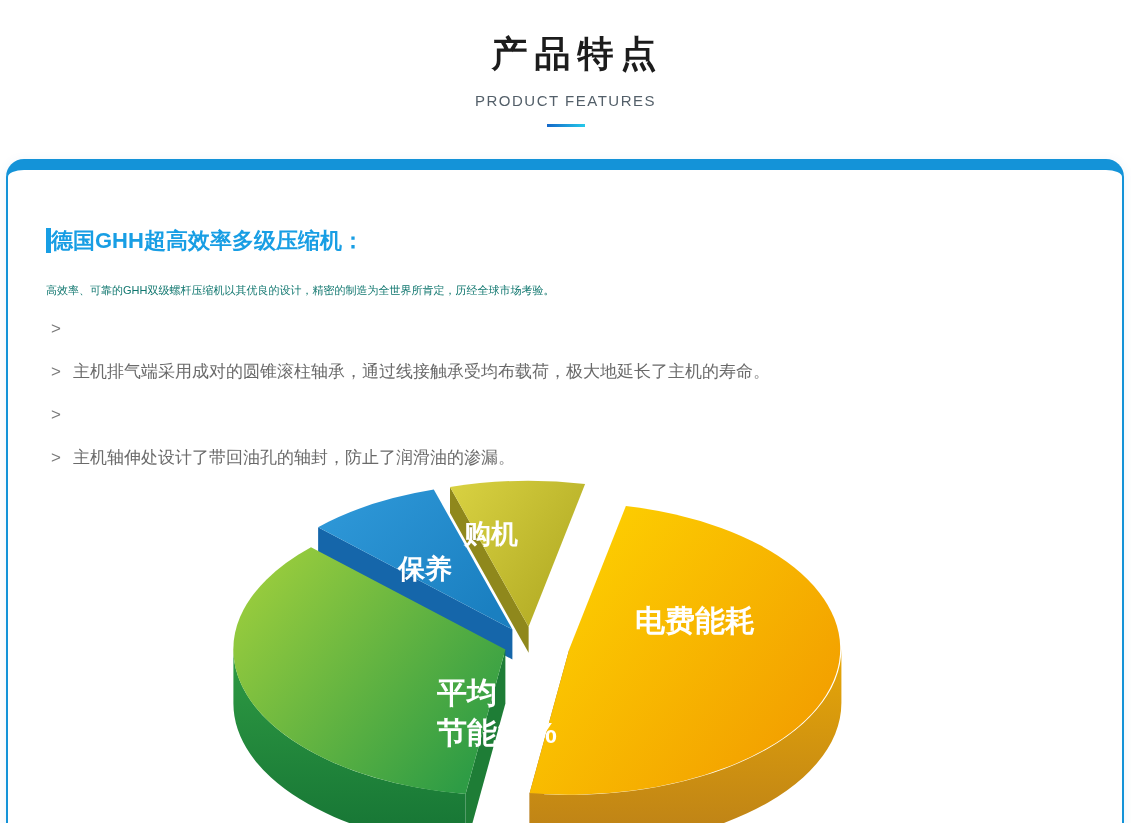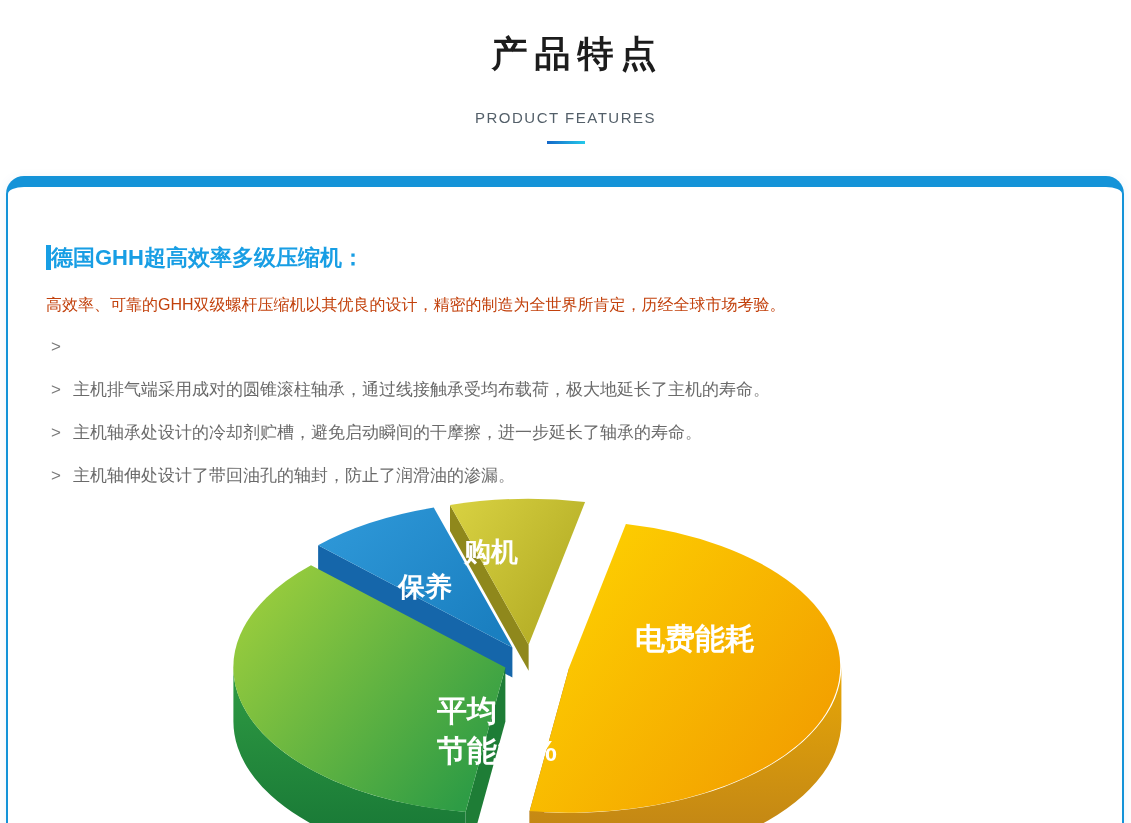--- a/index.html
+++ b/index.html
@@ -1,29 +1,29 @@
 <!DOCTYPE html>
 <html><head>
 <meta charset="utf-8">
 <style>
   * { margin:0; padding:0; box-sizing:border-box; }
   html,body { width:1131px; height:823px; background:#ffffff; overflow:hidden;
               font-family:"Liberation Sans","DejaVu Sans",sans-serif; }
   .page-header { padding-top:30px; text-align:center; }
   .page-title { font-size:36px; font-weight:700; letter-spacing:7px; color:#1c1c1c;padding-left:24px; }
-  .page-subtitle { margin-top:30px; font-size:15px; color:#535f69; letter-spacing:1.5px; }
+  .page-subtitle { margin-top:13px; font-size:15px; color:#535f69; letter-spacing:1.5px; }
   .title-divider { width:38px; height:3px; margin:15px auto 0;
                    background:linear-gradient(90deg,#1467c8,#25c9ea); }
   .feature-card { margin:32px 7px 0 6px; height:700px; background:#fff;
                   border:2px solid #1493d8; border-top:11px solid #1493d8; border-bottom:none;
                   border-radius:18px 18px 0 0; padding:58px 38px 0 38px;
                   box-shadow:0 2px 12px rgba(20,100,180,0.08); }
   .card-heading { font-size:22px; font-weight:700; color:#189ee4;
                   border-left:5px solid #189ee4; line-height:1.15; }
-  .card-intro { margin-top:24px; font-size:16px; color:#c2410c; line-height:1.35; }
+  .card-intro { margin-top:30px; font-size:11px; color:#0f766e; line-height:1.35; }
   .feature-list { list-style:none; }
   .feature-item { margin-top:20px; font-size:17px; color:#6a6a6a; display:flex; line-height:1.35; }
   .bullet-marker { margin:0 12px 0 5px; color:#7a7a7a; }
   .chart-area { margin-top:4px; display:flex; justify-content:center; }
   svg.pie { width:700px; height:380px; font-family:inherit; }
   svg.pie text { fill:#ffffff; font-weight:700; }
 </style>
 </head>
 <body>
 
@@ -39,21 +39,20 @@
   <ul class="feature-list">
     <li class="feature-item">
       <span class="bullet-marker">&gt;</span>
     </li>
     <li class="feature-item">
       <span class="bullet-marker">&gt;</span>
       <span>主机排气端采用成对的圆锥滚柱轴承，通过线接触承受均布载荷，极大地延长了主机的寿命。</span>
     </li>
     <li class="feature-item">
       <span class="bullet-marker">&gt;</span>
-      <span>主机轴承处设计的冷却剂贮槽，避免启动瞬间的干摩擦，进一步延长了轴承的寿命。</span>
     </li>
     <li class="feature-item">
       <span class="bullet-marker">&gt;</span>
       <span>主机轴伸处设计了带回油孔的轴封，防止了润滑油的渗漏。</span>
     </li>
   </ul>
   <div class="chart-area">
     <svg class="pie" viewBox="0 -16 700 380">
         <defs>
           <linearGradient id="gt0" x1="0" y1="0" x2="1" y2="0.75">

